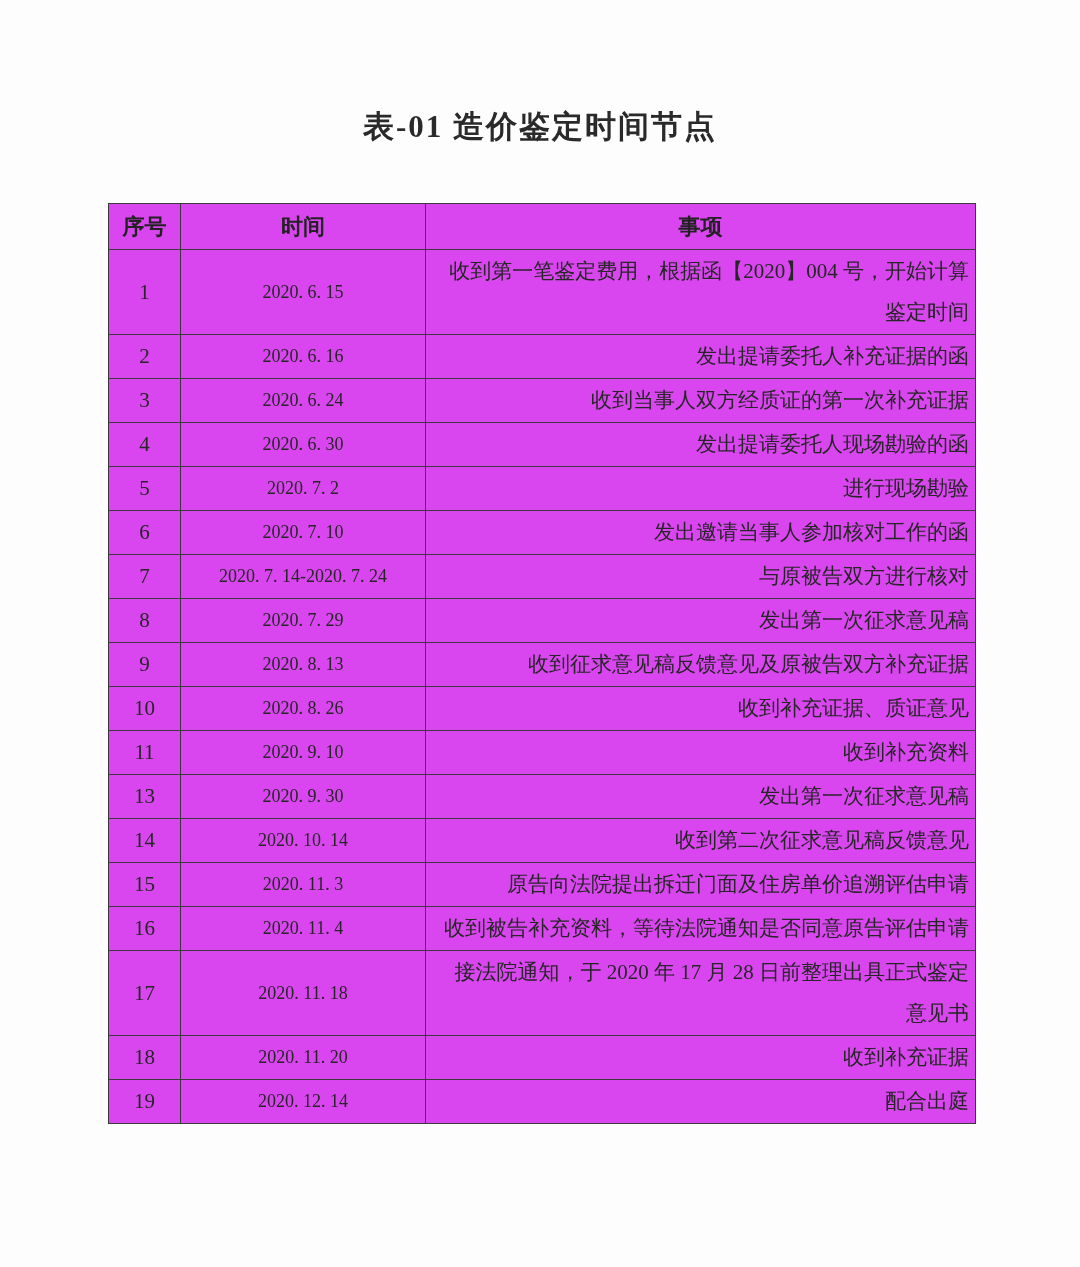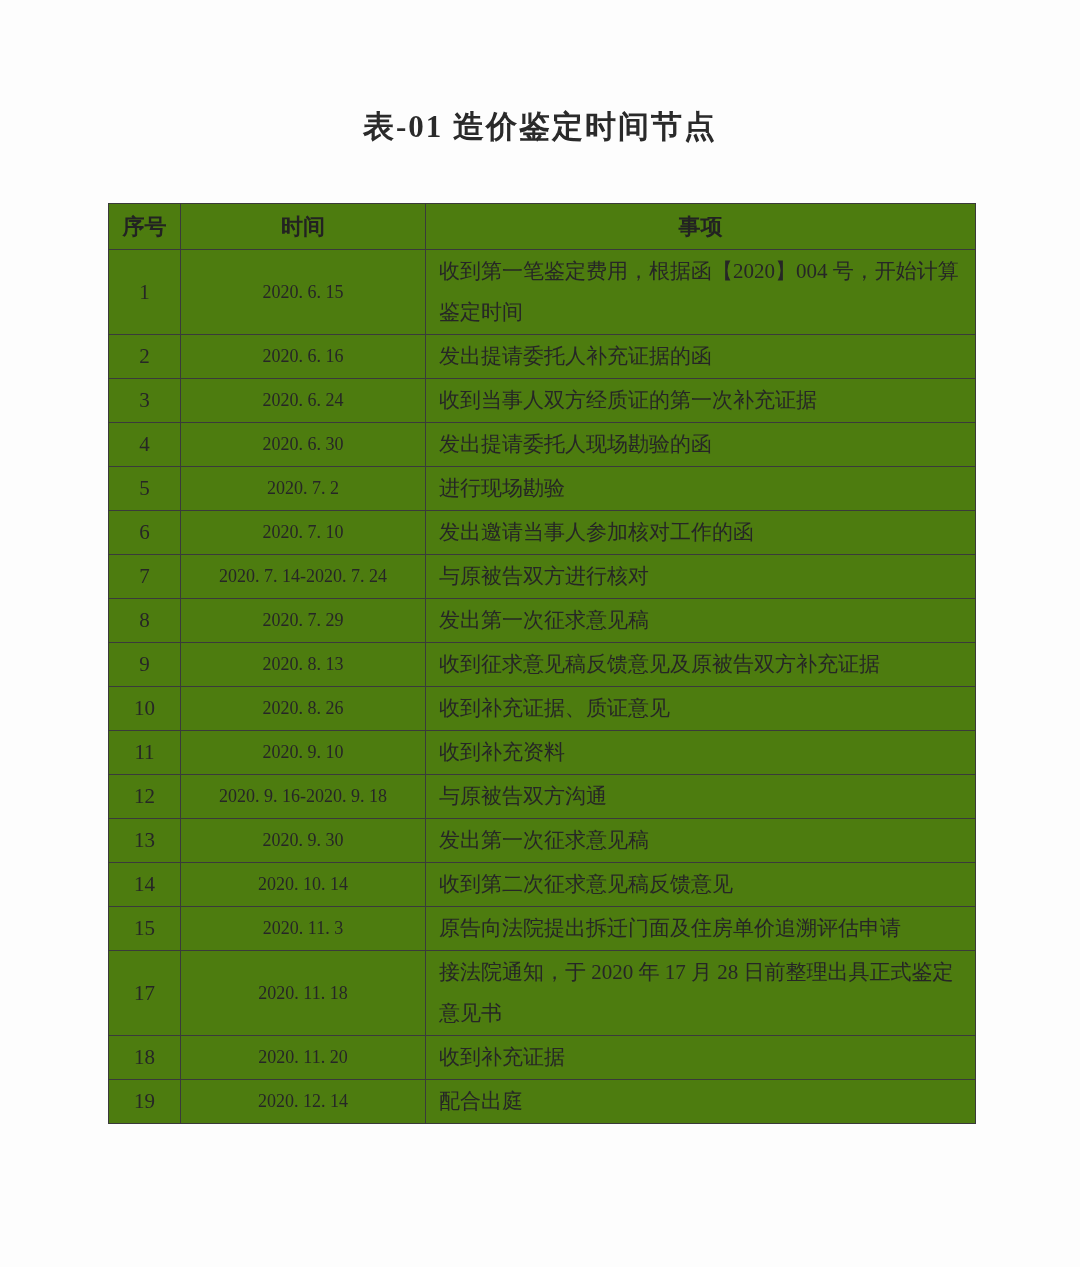--- a/index.html
+++ b/index.html
@@ -27,21 +27,21 @@
     letter-spacing: 2px;
     color: #2a2a2a;
   }
   table.timeline {
     position: absolute;
     top: 203px;
     left: 108px;
     width: 867px;
     border-collapse: collapse;
     table-layout: fixed;
-    background: #4d7c0f;
+    background: #d946ef;
   }
   table.timeline col.c-no   { width: 72px; }
   table.timeline col.c-date { width: 245px; }
   table.timeline col.c-event{ width: 550px; }
   table.timeline th,
   table.timeline td {
     border: 1px solid #3a3a3a;
     vertical-align: middle;
     overflow: hidden;
   }
@@ -59,21 +59,21 @@
     font-size: 21px;
     padding: 0;
   }
   td.col-date {
     text-align: center;
     font-size: 18px;
     padding: 0 2px;
     white-space: nowrap;
   }
   td.col-event {
-    text-align: left;
+    text-align: right;
     font-size: 21px;
     line-height: 41px;
     padding: 1px 6px 1px 13px;
   }
 </style>
 </head>
 <body>
 
 <div class="page">
 
@@ -152,44 +152,44 @@
       <td class="col-date">2020. 8. 26</td>
       <td class="col-event">收到补充证据、质证意见</td>
     </tr>
 
     <tr>
       <td class="col-no">11</td>
       <td class="col-date">2020. 9. 10</td>
       <td class="col-event">收到补充资料</td>
     </tr>
 
-    <tr>
-      <td class="col-no">12</td>
-      <td class="col-date">2020. 9. 16-2020. 9. 18</td>
-      <td class="col-event">与原被告双方沟通</td>
-    </tr>
 
     <tr>
       <td class="col-no">13</td>
       <td class="col-date">2020. 9. 30</td>
       <td class="col-event">发出第一次征求意见稿</td>
     </tr>
 
     <tr>
       <td class="col-no">14</td>
       <td class="col-date">2020. 10. 14</td>
       <td class="col-event">收到第二次征求意见稿反馈意见</td>
     </tr>
 
     <tr>
       <td class="col-no">15</td>
       <td class="col-date">2020. 11. 3</td>
       <td class="col-event">原告向法院提出拆迁门面及住房单价追溯评估申请</td>
     </tr>
 
+    <tr>
+      <td class="col-no">16</td>
+      <td class="col-date">2020. 11. 4</td>
+      <td class="col-event">收到被告补充资料，等待法院通知是否同意原告评估申请</td>
+    </tr>
 
     <tr>
       <td class="col-no">17</td>
       <td class="col-date">2020. 11. 18</td>
       <td class="col-event">接法院通知，于 2020 年 17 月 28 日前整理出具正式鉴定意见书</td>
     </tr>
 
     <tr>
       <td class="col-no">18</td>
       <td class="col-date">2020. 11. 20</td>

